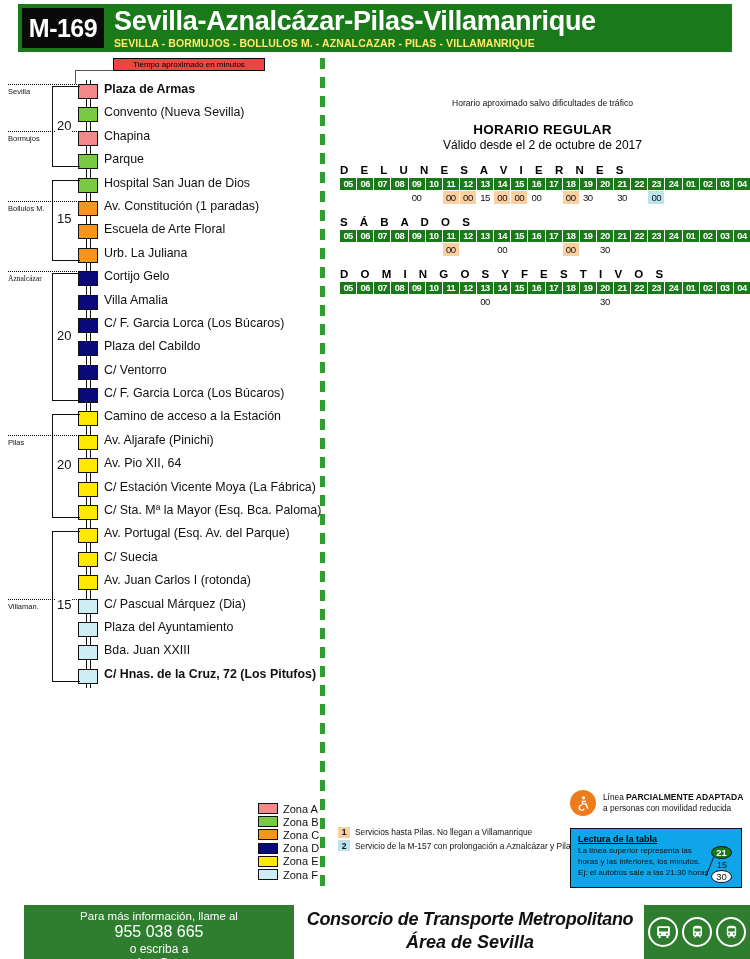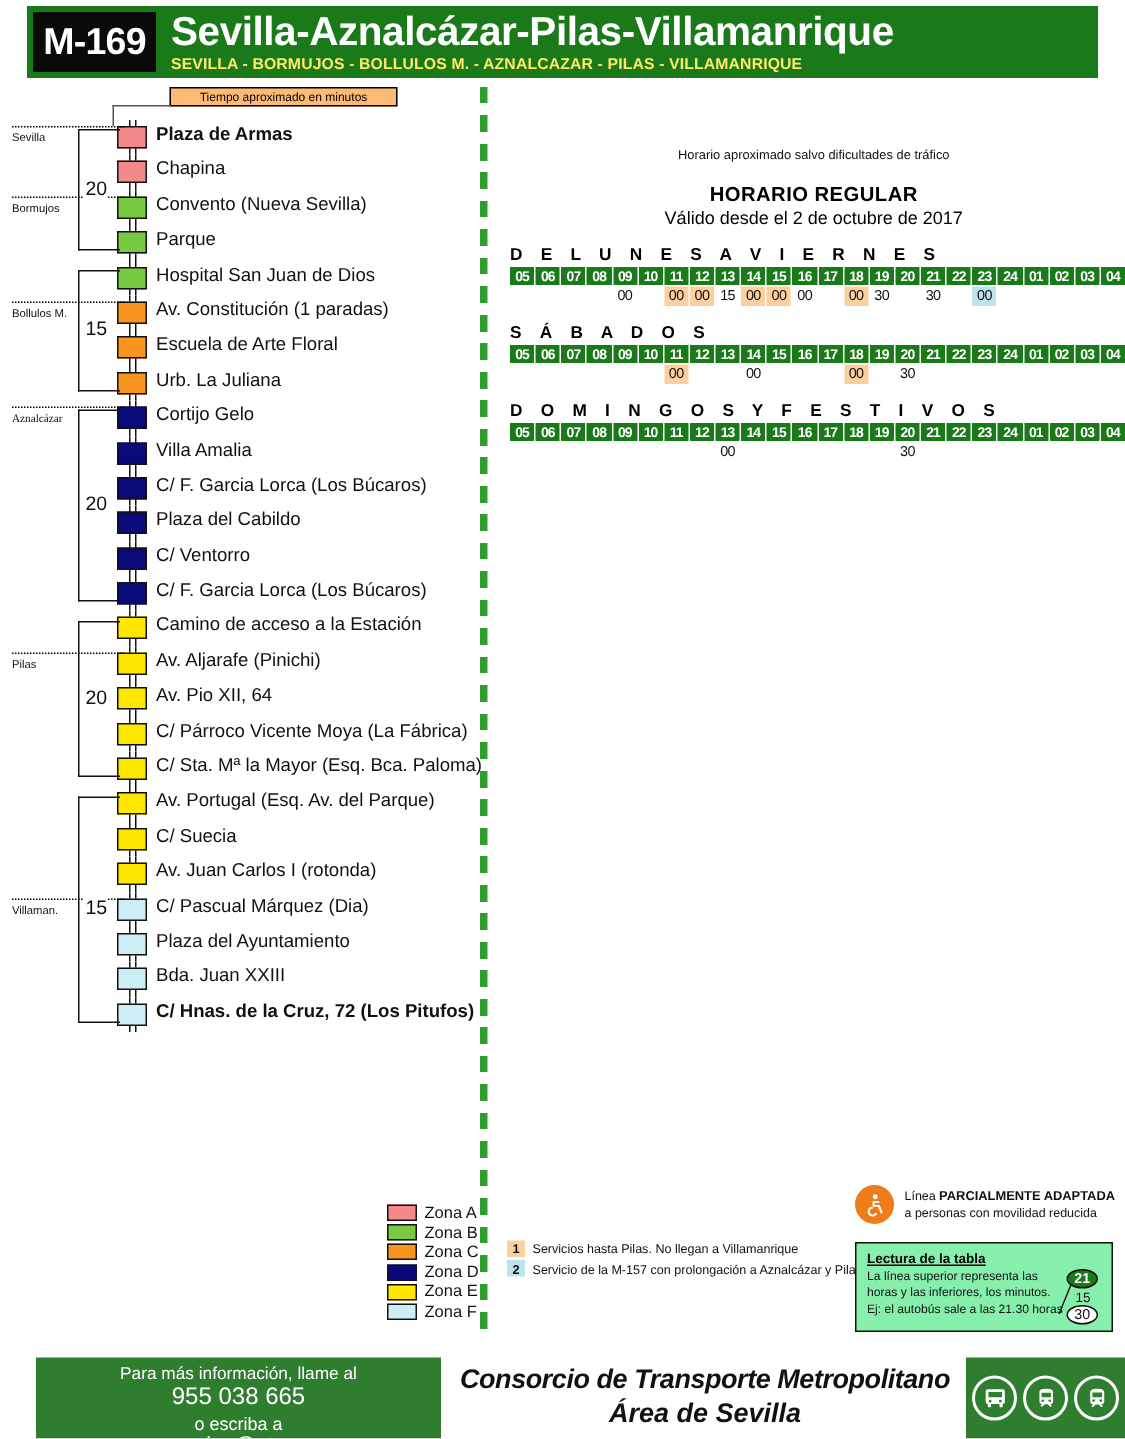--- a/index.html
+++ b/index.html
@@ -37,21 +37,21 @@
   
   .divider {
     position:absolute; left:320px; top:58px; width:5px; height:830px;
     background:repeating-linear-gradient(to bottom,#2f9e2f 0,#2f9e2f 11px,transparent 11px,transparent 19px);
   }
 
   
   .route { position:absolute; left:0; top:58px; width:320px; }
   .tiempo-box {
     position:absolute; left:113px; top:0px; width:152px; height:13px;
-    border:1px solid #000; background:#fdba74;
+    border:1px solid #000; background:#ef4444;
     font-size:8px; text-align:center; line-height:11px;
   }
   .tiempo-lead {
     position:absolute; left:75px; top:12px; width:39px; height:14px;
     border-left:1px solid #555; border-top:1px solid #555;
   }
 
   .stops { position:absolute; left:0; top:22px; width:320px; }
   .stop-row { position:relative; height:23.4px; }
   .stop-sq {
@@ -138,21 +138,21 @@
     width:26px; height:26px; border-radius:50%;
     background:#ef7c1a; display:flex; align-items:center; justify-content:center;
     color:#fff; font-size:17px;
   }
   .acc-text { margin-left:7px; font-size:8.3px; line-height:1.3; color:#111; }
   .acc-text b { font-size:8.6px; }
 
   
   .guide {
     position:absolute; left:570px; top:828px; width:172px; height:60px;
-    border:1.5px solid #111; background:#86efac;
+    border:1.5px solid #111; background:#0ea5e9;
   }
   .guide-t {
     font-size:9px; font-weight:bold; text-decoration:underline;
     margin:5px 0 2px 7px;
   }
   .guide-l { font-size:8.1px; margin-left:7px; line-height:1.35; color:#111; white-space:nowrap; }
   .g-hour {
     position:absolute; right:9px; top:17px;
     width:21px; height:13px; border-radius:50%;
     background:#1a7a1a; color:#fff; font-size:9.5px; font-weight:bold;
@@ -216,31 +216,31 @@
   <div class="tiempo-box">Tiempo aproximado en minutos</div>
   <div class="tiempo-lead"></div>
   <div class="stops" id="stops-container">
       <div class="stop-row">
         <div class="stop-rail"></div>
         <div class="stop-sq" style="background: rgb(244, 137, 139);"></div>
         <div class="stop-label bold">Plaza de Armas</div>
       </div>
       <div class="stop-row">
         <div class="stop-rail"></div>
+        <div class="stop-sq" style="background: rgb(122, 201, 67);"></div>
+        <div class="stop-label">Convento (Nueva Sevilla)</div>
+      </div>
+      <div class="stop-row">
+        <div class="stop-rail"></div>
         <div class="stop-sq" style="background: rgb(244, 137, 139);"></div>
         <div class="stop-label">Chapina</div>
       </div>
       <div class="stop-row">
         <div class="stop-rail"></div>
         <div class="stop-sq" style="background: rgb(122, 201, 67);"></div>
-        <div class="stop-label">Convento (Nueva Sevilla)</div>
-      </div>
-      <div class="stop-row">
-        <div class="stop-rail"></div>
-        <div class="stop-sq" style="background: rgb(122, 201, 67);"></div>
         <div class="stop-label">Parque</div>
       </div>
       <div class="stop-row">
         <div class="stop-rail"></div>
         <div class="stop-sq" style="background: rgb(122, 201, 67);"></div>
         <div class="stop-label">Hospital San Juan de Dios</div>
       </div>
       <div class="stop-row">
         <div class="stop-rail"></div>
         <div class="stop-sq" style="background: rgb(247, 148, 30);"></div>
@@ -297,21 +297,21 @@
         <div class="stop-label">Av. Aljarafe (Pinichi)</div>
       </div>
       <div class="stop-row">
         <div class="stop-rail"></div>
         <div class="stop-sq" style="background: rgb(255, 232, 0);"></div>
         <div class="stop-label">Av. Pio XII, 64</div>
       </div>
       <div class="stop-row">
         <div class="stop-rail"></div>
         <div class="stop-sq" style="background: rgb(255, 232, 0);"></div>
-        <div class="stop-label">C/ Párroco Vicente Moya (La Fábrica)</div>
+        <div class="stop-label">C/ Estación Vicente Moya (La Fábrica)</div>
       </div>
       <div class="stop-row">
         <div class="stop-rail"></div>
         <div class="stop-sq" style="background: rgb(255, 232, 0);"></div>
         <div class="stop-label">C/ Sta. Mª la Mayor (Esq. Bca. Paloma)</div>
       </div>
       <div class="stop-row">
         <div class="stop-rail"></div>
         <div class="stop-sq" style="background: rgb(255, 232, 0);"></div>
         <div class="stop-label">Av. Portugal (Esq. Av. del Parque)</div>

